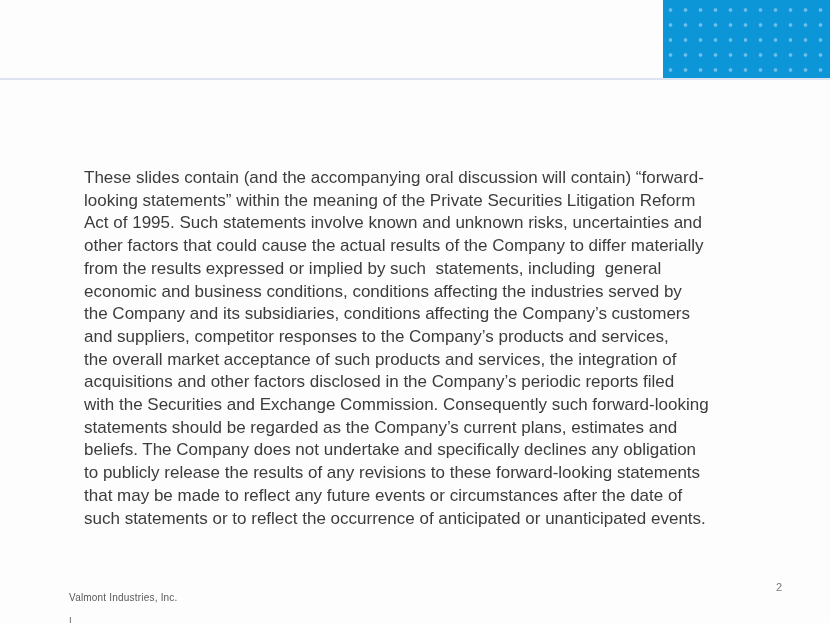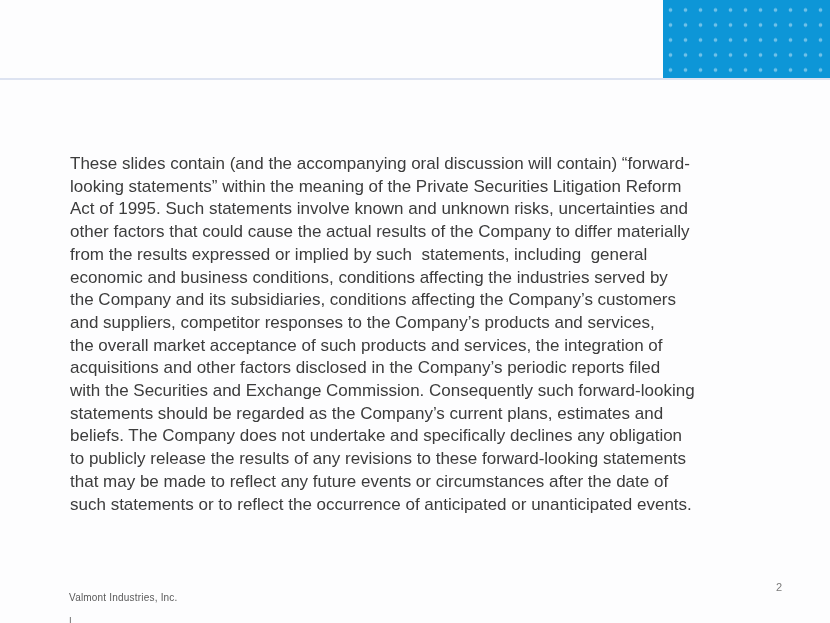--- a/index.html
+++ b/index.html
@@ -53,21 +53,21 @@
     left: 0;
     width: 830px;
     height: 2px;
     background: #dde3f1;
   }
   .disclosure {
     position: absolute;
     top: 151px;
     left: 68px;
     width: 700px;
-    margin: 2px;
+    margin: 16px;
     font-size: 17px;
     line-height: 22.7px;
     color: var(--body-text, #3c3c3c);
     white-space: pre-wrap;
   }
   .footer {
     position: absolute;
     top: 592px;
     left: 69px;
     font-size: 10px;

